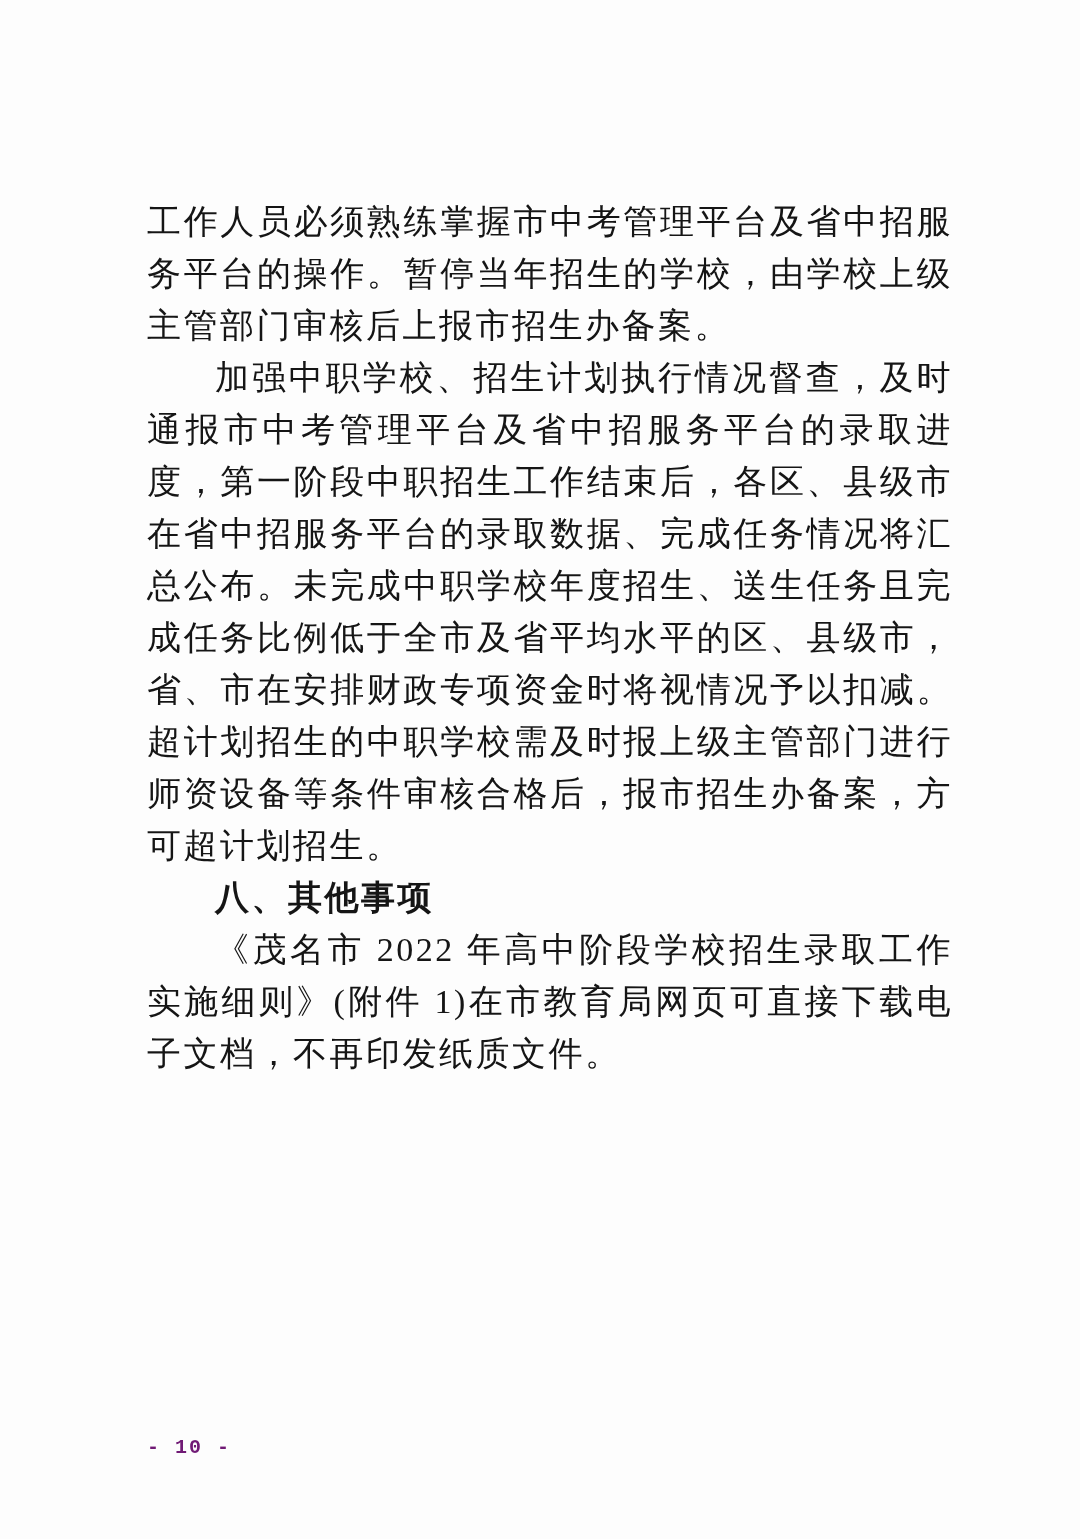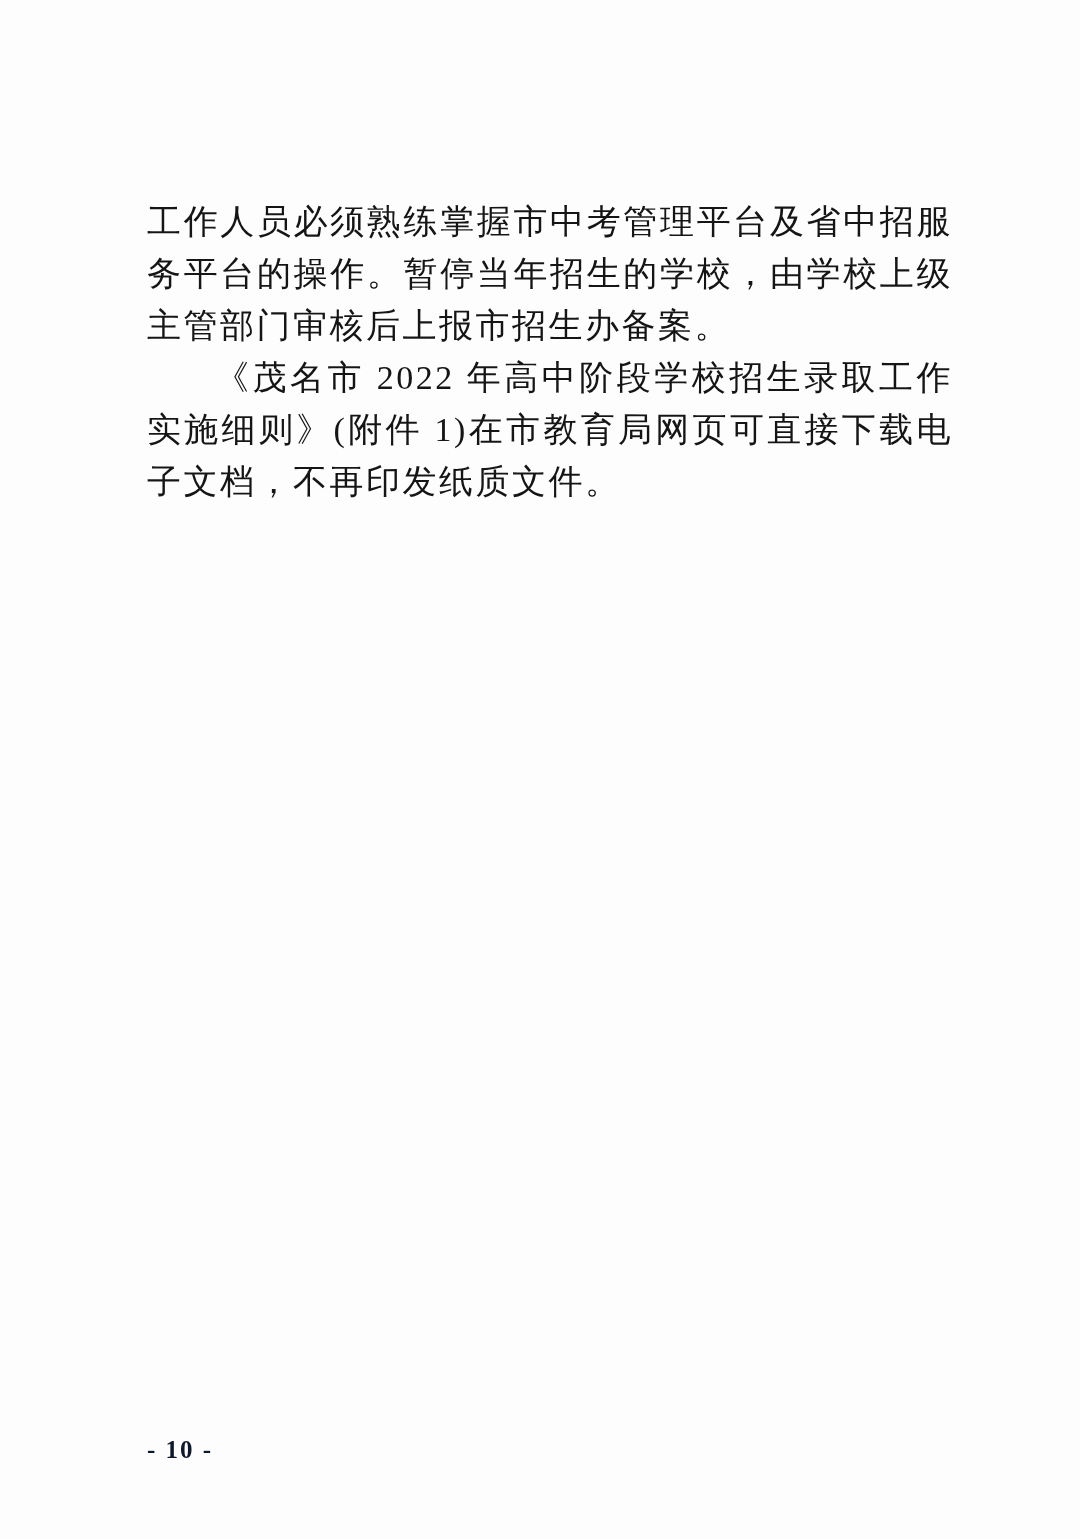--- a/index.html
+++ b/index.html
@@ -35,29 +35,31 @@
   .content p.indent {
     text-indent: 2em;
   }
   .content .seg-bold {
     font-weight: bold;
   }
   .page-number {
     position: absolute;
     left: 147px;
     top: 1436px;
-    font-size: 25px;
+    font-size: 20px;
     letter-spacing: 2px;
-    color: #0f172a;
-    font-family: Liberation Serif, serif;
+    color: #701a75;
+    font-family: Liberation Mono, monospace;
     font-weight: bold;
   }
 </style>
 </head>
 <body>
 
 <div class="page">
   <div class="content" id="paragraphs">
       <p><span class="seg">工作人员必须熟练掌握市中考管理平台及省中招服务平台的操作。暂停当年招生的学校，由学校上级主管部门审核后上报市招生办备案。</span></p>
+      <p class="indent"><span class="seg">加强中职学校、招生计划执行情况督查，及时通报市中考管理平台及省中招服务平台的录取进度，第一阶段中职招生工作结束后，各区、县级市在省中招服务平台的录取数据、完成任务情况将汇总公布。未完成中职学校年度招生、送生任务且完成任务比例低于全市及省平均水平的区、县级市，省、市在安排财政专项资金时将视情况予以扣减。超计划招生的中职学校需及时报上级主管部门进行师资设备等条件审核合格后，报市招生办备案，方可超计划招生。</span></p>
+      <p class="indent"><span class="seg-bold">八、其他事项</span></p>
       <p class="indent"><span class="seg">《茂名市 2022 年高中阶段学校招生录取工作实施细则》(附件 1)在市教育局网页可直接下载电子文档，不再印发纸质文件。</span></p>
     </div>
   <div class="page-number">- 10 -</div>
 </div>
 
 </body></html>

